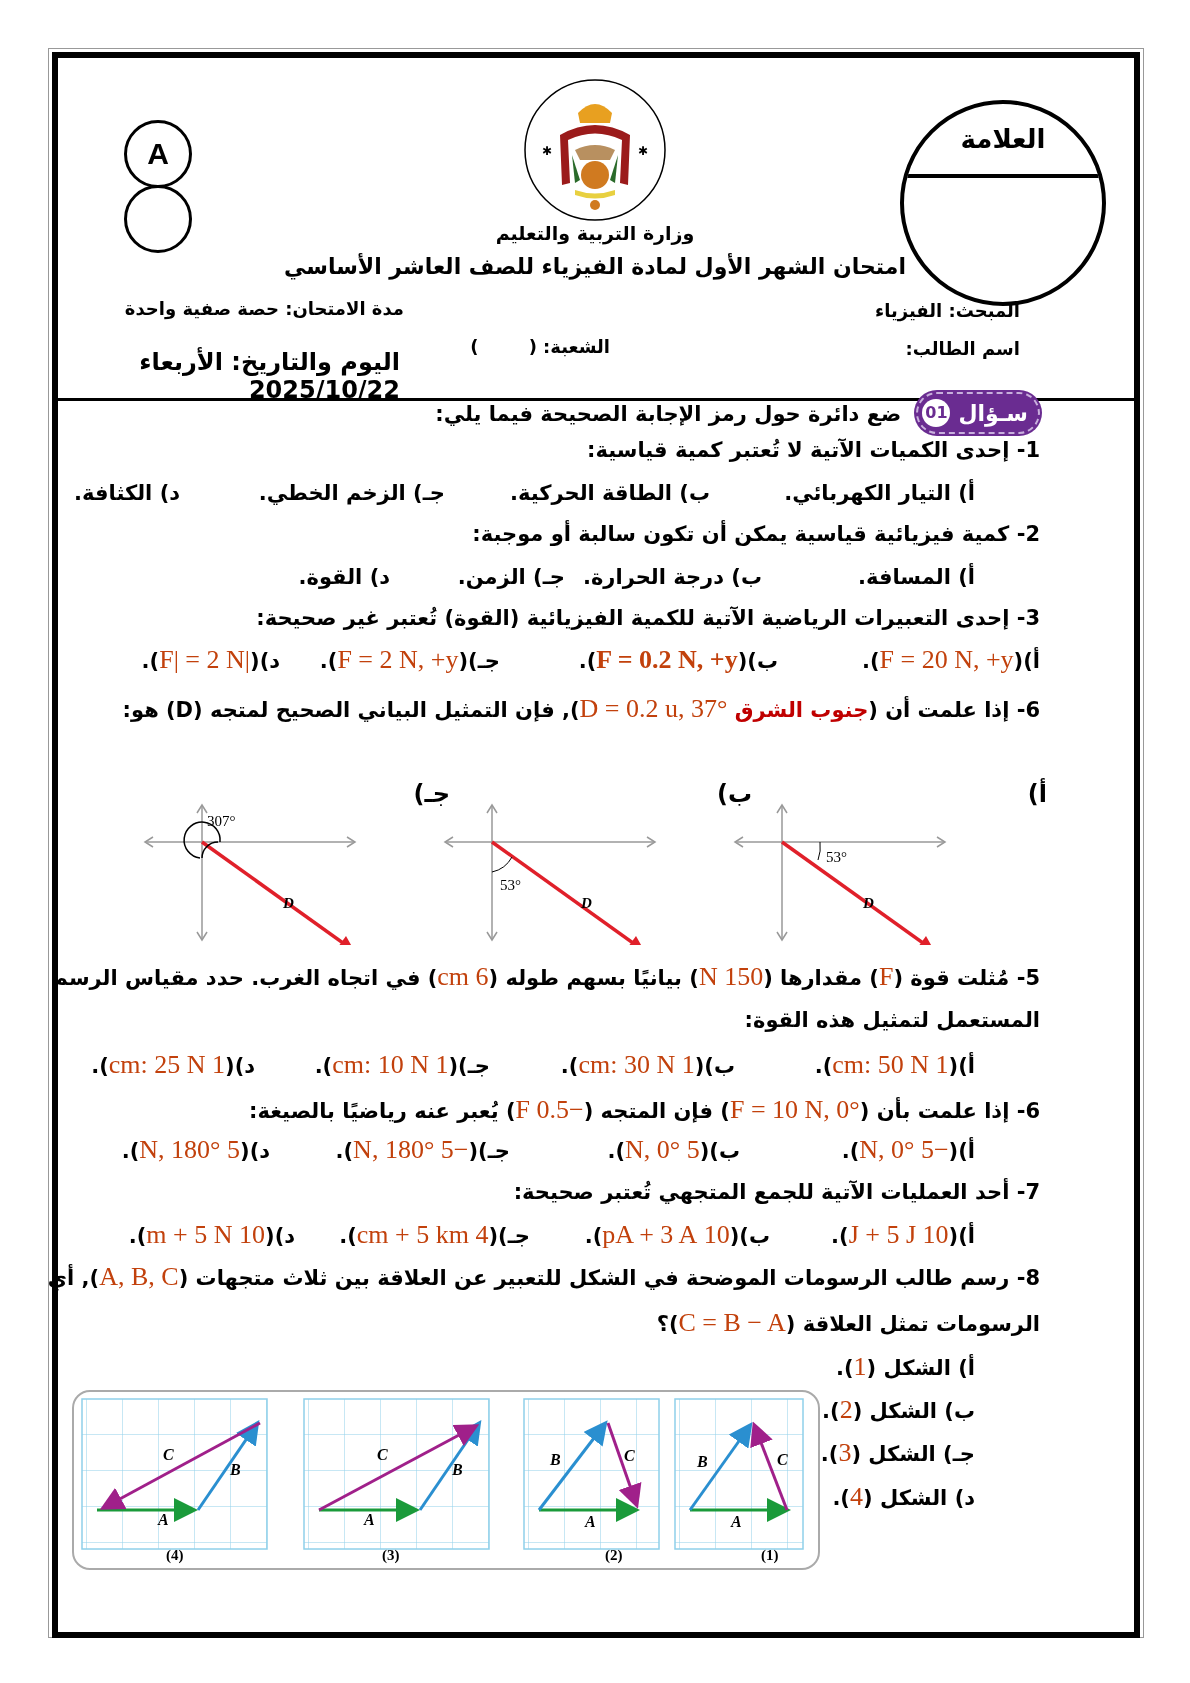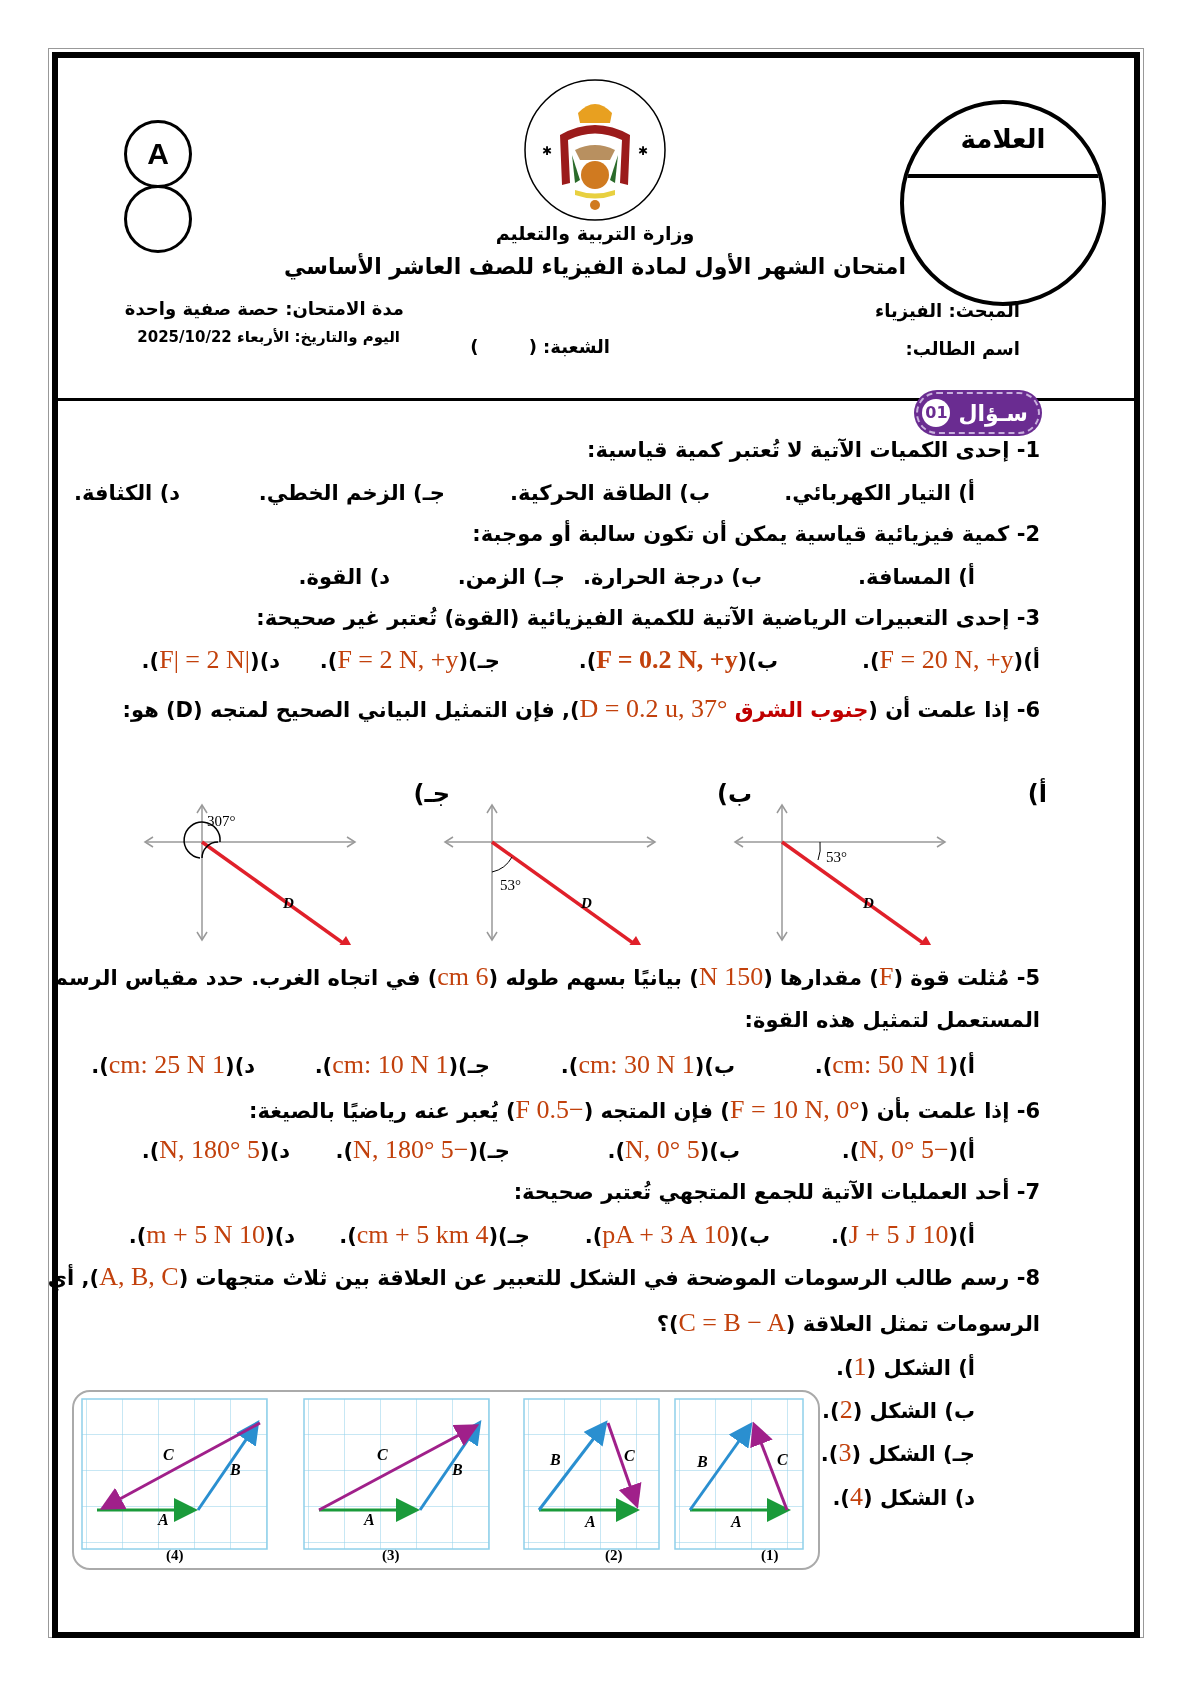--- a/index.html
+++ b/index.html
@@ -51,29 +51,30 @@
   <text x="118" y="80" font-size="12" fill="#000">✱</text>
 </svg>
 
 <div class="abs rtl b" style="left:470px;top:222px;width:250px;text-align:center;font-size:19px;">وزارة التربية والتعليم</div>
 <div class="abs rtl b" style="left:280px;top:254px;width:630px;text-align:center;font-size:22px;">امتحان الشهر الأول لمادة الفيزياء للصف العاشر الأساسي</div>
 
 <div class="abs rtl b" style="right:170px;top:300px;font-size:18px;">المبحث: الفيزياء</div>
 <div class="abs rtl b" style="left:104px;top:298px;width:300px;text-align:right;font-size:18px;">مدة الامتحان: حصة صفية واحدة</div>
 <div class="abs rtl b" style="right:170px;top:338px;font-size:18px;">اسم الطالب:</div>
 <div class="abs rtl b" style="left:470px;top:336px;width:140px;text-align:right;font-size:18px;white-space:pre;">الشعبة: (        )</div>
-<div class="abs rtl b" style="left:70px;top:328px;width:330px;text-align:right;font-size:15px;">اليوم والتاريخ: الأربعاء 2025/10/22</div>
+<div class="abs rtl b" style="left:70px;top:348px;width:330px;text-align:right;font-size:24px;">اليوم والتاريخ: الأربعاء 2025/10/22</div>
 
 <div class="hdr-line"></div>
 
 <div class="abs rtl" style="right:150px;top:392px;">
   <span class="q-badge">
     <span>سـؤال</span>
     <span class="num" style="margin-right:8px;margin-left:0;">01</span>
   </span>
+  <span class="line-text" style="margin-right:10px;">ضع دائرة حول رمز الإجابة الصحيحة فيما يلي:</span>
 </div>
 
 <div class="abs rtl line-text" style="right:150px;top:438px;">1- إحدى الكميات الآتية لا تُعتبر كمية قياسية:</div>
 <div class="abs rtl opt" style="right:215px;top:481px;margin-left:32px;"><span>أ)</span> <span>التيار الكهربائي.</span></div>
 <div class="abs rtl opt" style="right:480px;top:481px;"><span>ب)</span> <span>الطاقة الحركية.</span></div>
 <div class="abs rtl opt" style="right:745px;top:481px;"><span>جـ)</span> <span>الزخم الخطي.</span></div>
 <div class="abs rtl opt" style="right:1010px;top:481px;"><span>د)</span> <span>الكثافة.</span></div>
 
 <div class="abs rtl line-text" style="right:150px;top:522px;">2- كمية فيزيائية قياسية يمكن أن تكون سالبة أو موجبة:</div>
 <div class="abs rtl opt" style="right:215px;top:565px;"><span>أ)</span> <span>المسافة.</span></div>
@@ -152,21 +153,21 @@
 <div class="abs rtl opt" style="right:455px;top:1050px;"><span>ب)</span>(<span class="m">1 cm: 30 N</span>).</div>
 <div class="abs rtl opt" style="right:700px;top:1050px;"><span>جـ)</span>(<span class="m">1 cm: 10 N</span>).</div>
 <div class="abs rtl opt" style="right:935px;top:1050px;"><span>د)</span>(<span class="m">1 cm: 25 N</span>).</div>
 
 <div class="abs rtl line-text" style="right:150px;top:1095px;">
   <span>6- إذا علمت بأن (</span><span class="m">F = 10 N, 0°</span><span>) فإن المتجه (</span><span class="m">−0.5 F</span><span>) يُعبر عنه رياضيًا بالصيغة:</span>
 </div>
 <div class="abs rtl opt" style="right:215px;top:1135px;"><span>أ)</span>(<span class="m">−5 N, 0°</span>).</div>
 <div class="abs rtl opt" style="right:450px;top:1135px;"><span>ب)</span>(<span class="m">5 N, 0°</span>).</div>
 <div class="abs rtl opt" style="right:680px;top:1135px;"><span>جـ)</span>(<span class="m">−5 N, 180°</span>).</div>
-<div class="abs rtl opt" style="right:900px;top:1135px;margin-left:16px;"><span>د)</span>(<span class="m">5 N, 180°</span>).</div>
+<div class="abs rtl opt" style="right:920px;top:1135px;margin-left:16px;"><span>د)</span>(<span class="m">5 N, 180°</span>).</div>
 
 <div class="abs rtl line-text" style="right:150px;top:1180px;">7- أحد العمليات الآتية للجمع المتجهي تُعتبر صحيحة:</div>
 <div class="abs rtl opt" style="right:215px;top:1220px;"><span>أ)</span>(<span class="m">10 J + 5 J</span>).</div>
 <div class="abs rtl opt" style="right:420px;top:1220px;"><span>ب)</span>(<span class="m">10 pA + 3 A</span>).</div>
 <div class="abs rtl opt" style="right:660px;top:1220px;"><span>جـ)</span>(<span class="m">4 cm + 5 km</span>).</div>
 <div class="abs rtl opt" style="right:895px;top:1220px;"><span>د)</span>(<span class="m">10 m + 5 N</span>).</div>
 
 <div class="abs rtl line-text" style="right:150px;top:1262px;">
   <span>8- رسم طالب الرسومات الموضحة في الشكل للتعبير عن العلاقة بين ثلاث متجهات (</span><span class="m">A, B, C</span><span>), أي</span>
 </div>

